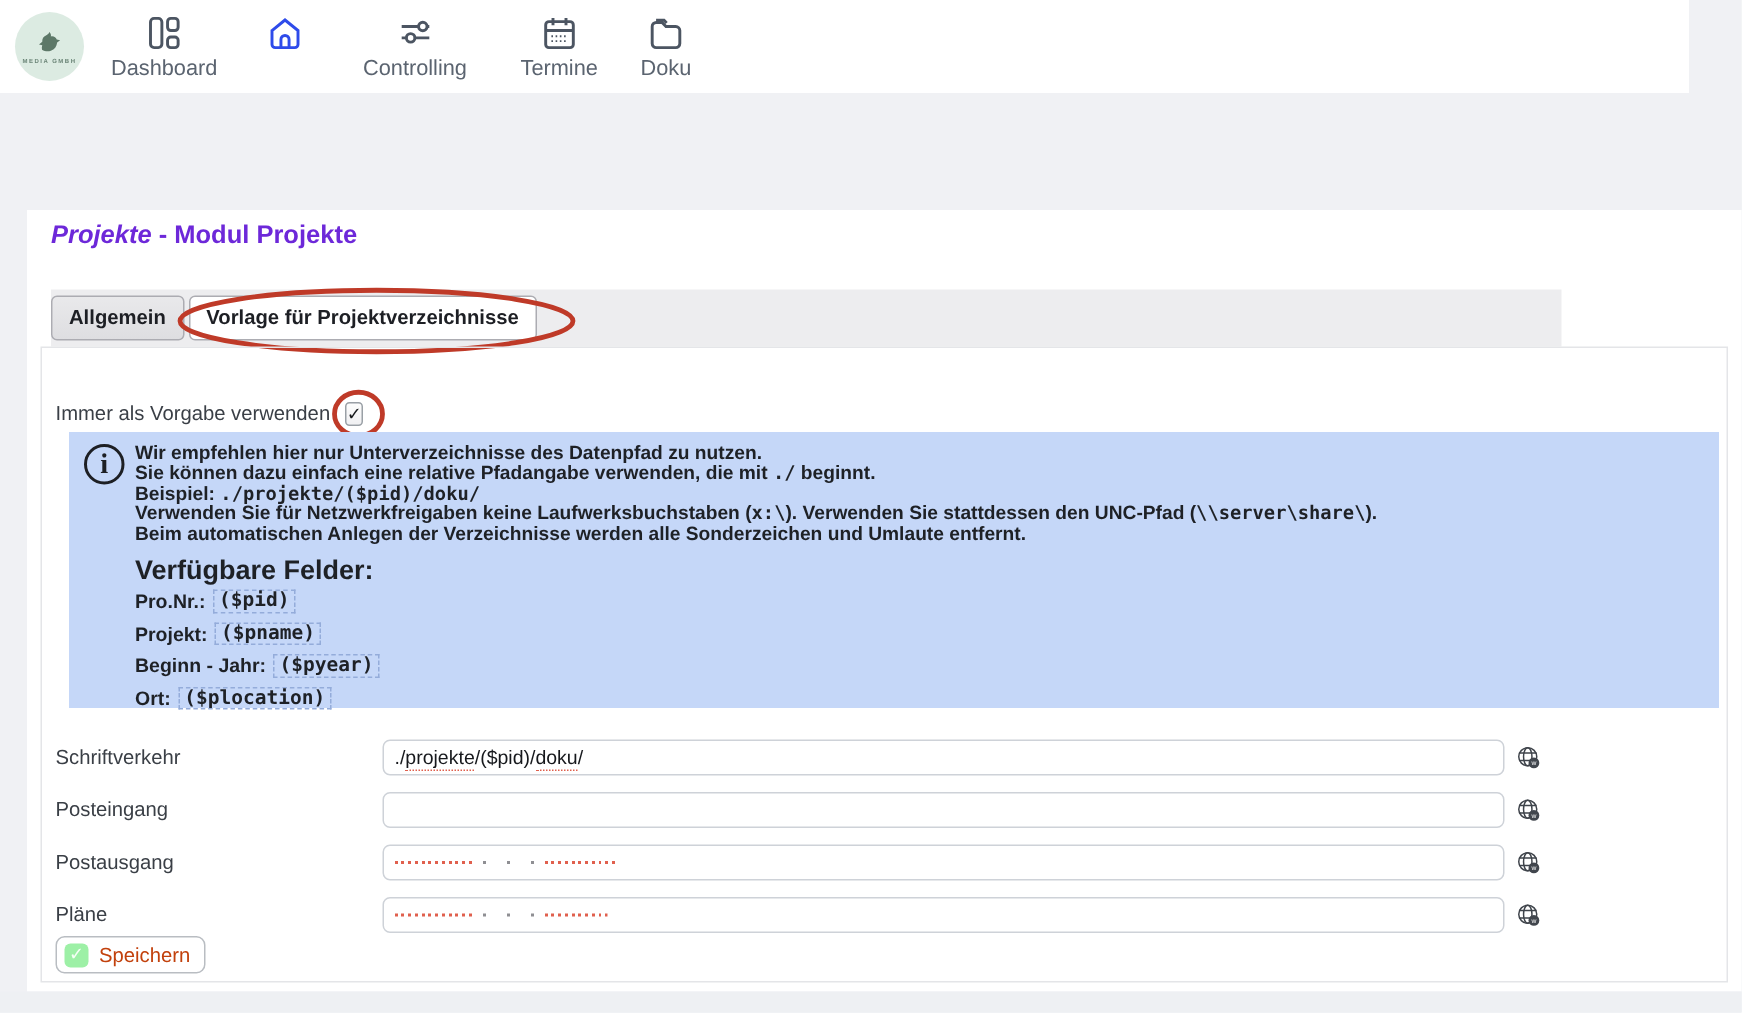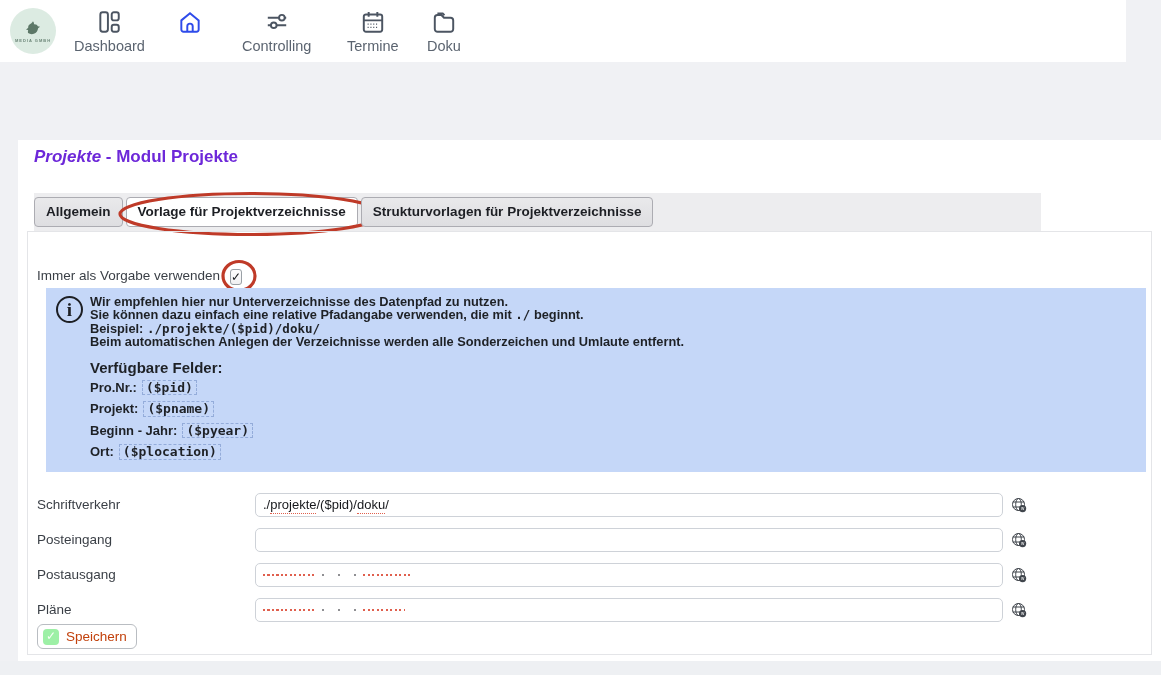--- a/index.html
+++ b/index.html
@@ -49,21 +49,21 @@
               text-align:center; color:#17191c; cursor:pointer; }
   .chk-annotation { position:absolute; left:-10px; top:-9px; width:38px; height:36px; pointer-events:none; }
 
   
   .infobox { position:absolute; left:18px; top:56px; width:1100px; height:184px; background:#c5d7f8;
              padding:7px 10px 8px 44px; color:#1e2126; font-weight:bold; font-size:12.8px; line-height:13.4px; }
   .info-icon { position:absolute; left:10px; top:8px; width:27px; height:27px; border:2.4px solid #1d1f24;
                border-radius:50%; text-align:center; font-family:"Liberation Serif", serif;
                font-size:19px; line-height:24px; color:#1d1f24; font-weight:bold; }
   .infobox .mono { font-size:12.5px; }
-  .fields-title { margin-top:12px; font-size:15px; }
+  .fields-title { margin-top:12px; font-size:18px; }
   .field-row { margin-top:6px; font-size:13px; display:flex; align-items:center; }
   .field-code { font-family:"DejaVu Sans Mono", monospace; font-size:13px; font-weight:bold;
                 border:1px dashed #94acda; padding:0 3px; margin-left:5px; }
 
   
   .frow { position:absolute; left:9px; width:1105px; height:24px; }
   .frow-label { position:absolute; left:0; top:0; line-height:24px; font-size:13.5px; color:#3a3f46; }
   .tbox { position:absolute; left:218px; top:0; width:748px; height:24px; border:1px solid #ced2d8;
           border-radius:5px; background:#fff; font-size:13px; line-height:22px; padding:0 7px;
           color:#16181c; white-space:nowrap; overflow:hidden; cursor:text; }
@@ -163,41 +163,41 @@
 
   <div class="tabstrip">
     <div class="tabs">
       <div class="tab">Allgemein</div>
       <div class="tab active">
         <span>Vorlage für Projektverzeichnisse</span>
         <svg class="tab-annotation" viewBox="0 0 272 48">
           <ellipse class="annot" cx="136" cy="24" rx="131" ry="20.5"></ellipse>
         </svg>
       </div>
-      <div class="tab">Strukturvorlagen für Projektverzeichnisse</div>
     </div>
   </div>
 
   <div class="panel">
 
     <div class="chk-row">
       <span class="chk-label">Immer als Vorgabe verwenden</span>
       <span class="chk-wrap">
         <span class="checkbox">✓</span>
         <svg class="chk-annotation" viewBox="0 0 38 36">
           <ellipse class="annot" cx="19" cy="18" rx="16" ry="14.5"></ellipse>
         </svg>
       </span>
     </div>
 
     <div class="infobox">
       <span class="info-icon">i</span>
       <div>Wir empfehlen hier nur Unterverzeichnisse des Datenpfad zu nutzen.</div>
       <div><span>Sie können dazu einfach eine relative Pfadangabe verwenden, die mit </span><span class="mono">./</span><span> beginnt.</span></div>
       <div><span>Beispiel: </span><span class="mono">./projekte/($pid)/doku/</span></div>
+      <div><span>Verwenden Sie für Netzwerkfreigaben keine Laufwerksbuchstaben (</span><span class="mono">x:\</span><span>). Verwenden Sie stattdessen den UNC-Pfad (</span><span class="mono">\\server\share\</span><span>).</span></div>
       <div>Beim automatischen Anlegen der Verzeichnisse werden alle Sonderzeichen und Umlaute entfernt.</div>
 
       <div class="fields-title">Verfügbare Felder:</div>
       <div class="field-row">
         <span>Pro.Nr.:</span>
           <span class="field-code">($pid)</span>
       </div>
       <div class="field-row">
         <span>Projekt:</span>
           <span class="field-code">($pname)</span>

